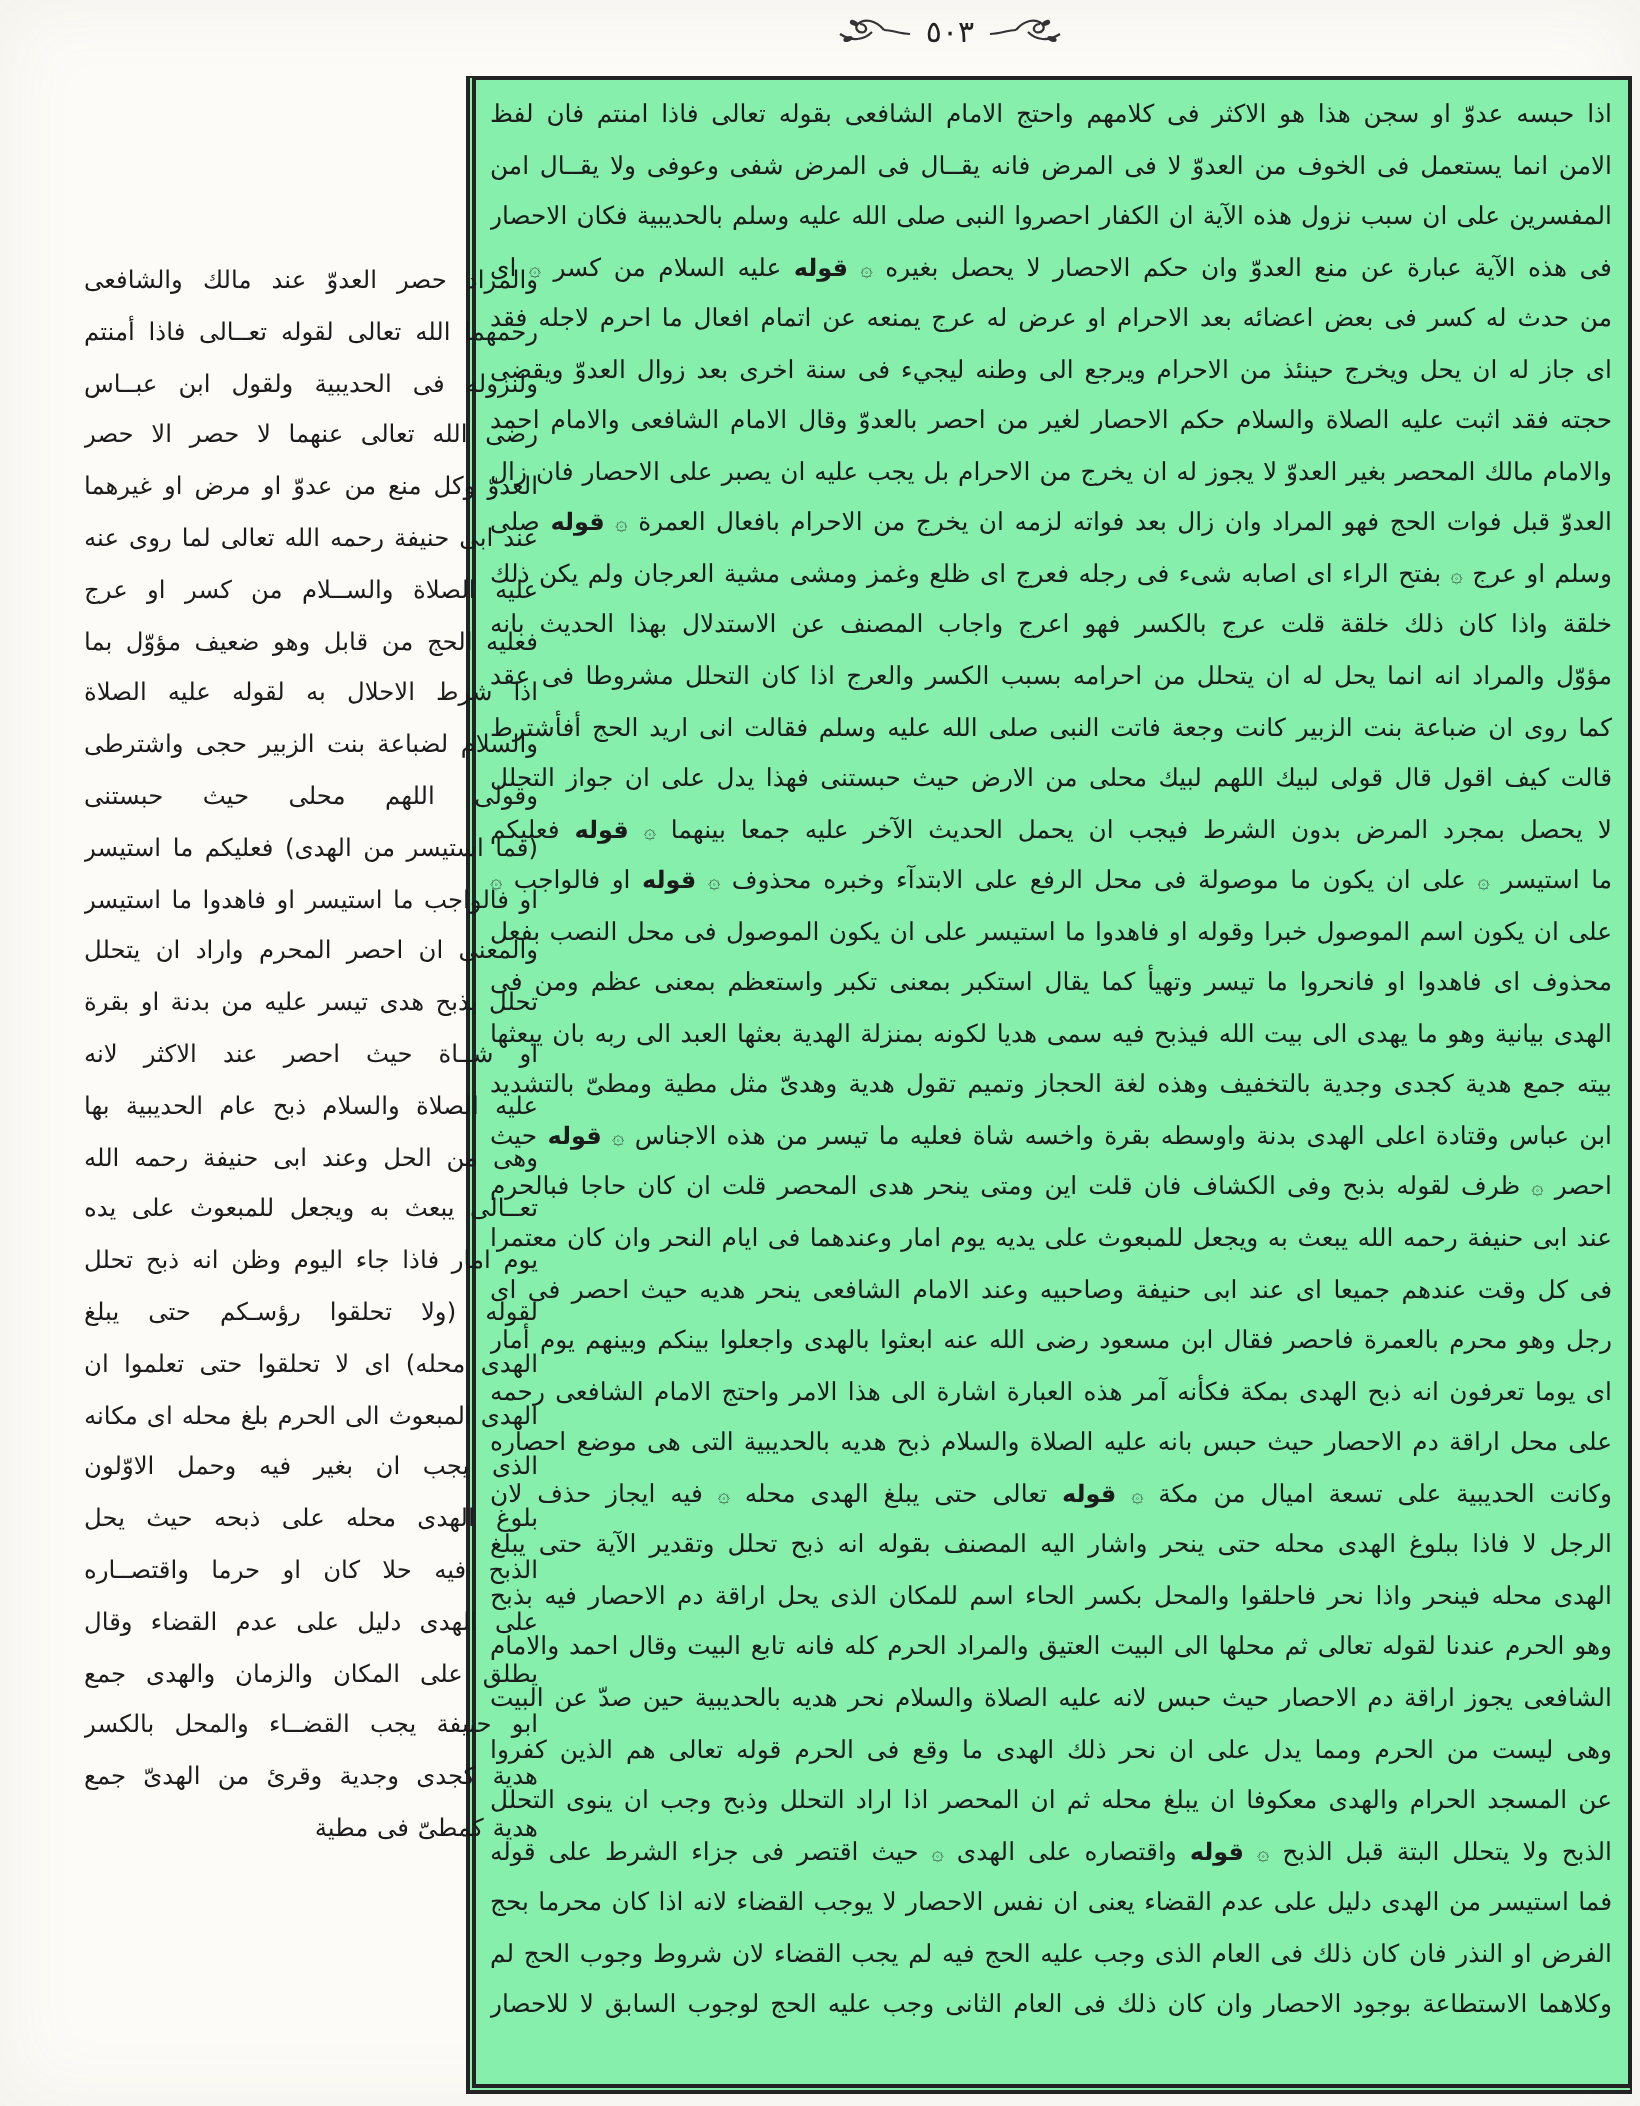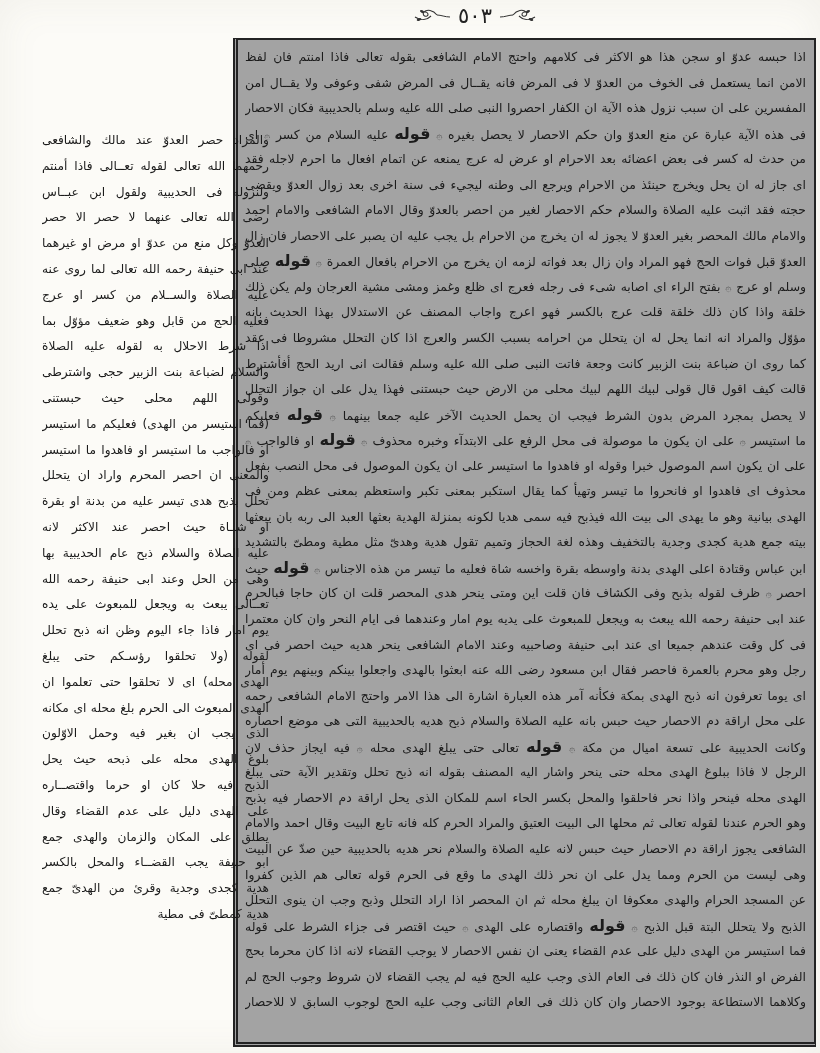--- a/index.html
+++ b/index.html
@@ -11,41 +11,41 @@
     color:#1b1b1b;
     overflow:hidden;
     box-shadow:inset 0 0 40px rgba(120,110,90,.08);
   }
   
   .header{
     position:absolute;top:2px;left:385px;width:180px;height:28px;
     display:flex;align-items:center;justify-content:center;gap:7px;
     direction:rtl;
   }
-  .page-number{font-size:21px;letter-spacing:2px;color:#222;}
+  .page-number{font-size:15px;letter-spacing:2px;color:#222;}
   .ornament svg{display:block;}
   
   .main-frame{
     position:absolute;left:233px;top:38px;width:583px;height:1009px;
     box-sizing:border-box;
     border:2px solid #232323;
     border-left:5px double #232323;
     border-bottom:5px double #232323;
     padding:4px 8px 0 7px;
-    background:#a3a3a3;
+    background:#86efac;
   }
   .main-text{direction:rtl;}
   .m-line{
     font-size:12.4px;
     line-height:25.55px;height:25.55px;overflow:hidden;
     text-align:justify;text-align-last:justify;
     word-spacing:.5px;
     white-space:normal;
   }
-  .lemma{font-weight:bold;font-size:16px;}
+  .lemma{font-weight:bold;font-size:12px;}
   .fleuron{font-size:10.5px;color:#2c2c2c;opacity:.85;}
   
   .margin-notes{
     position:absolute;left:3px;top:128px;width:227px;
     direction:rtl;
     margin-left:39px;
   }
   .g-line{
     font-size:12.2px;
     line-height:25.8px;height:25.8px;overflow:hidden;

